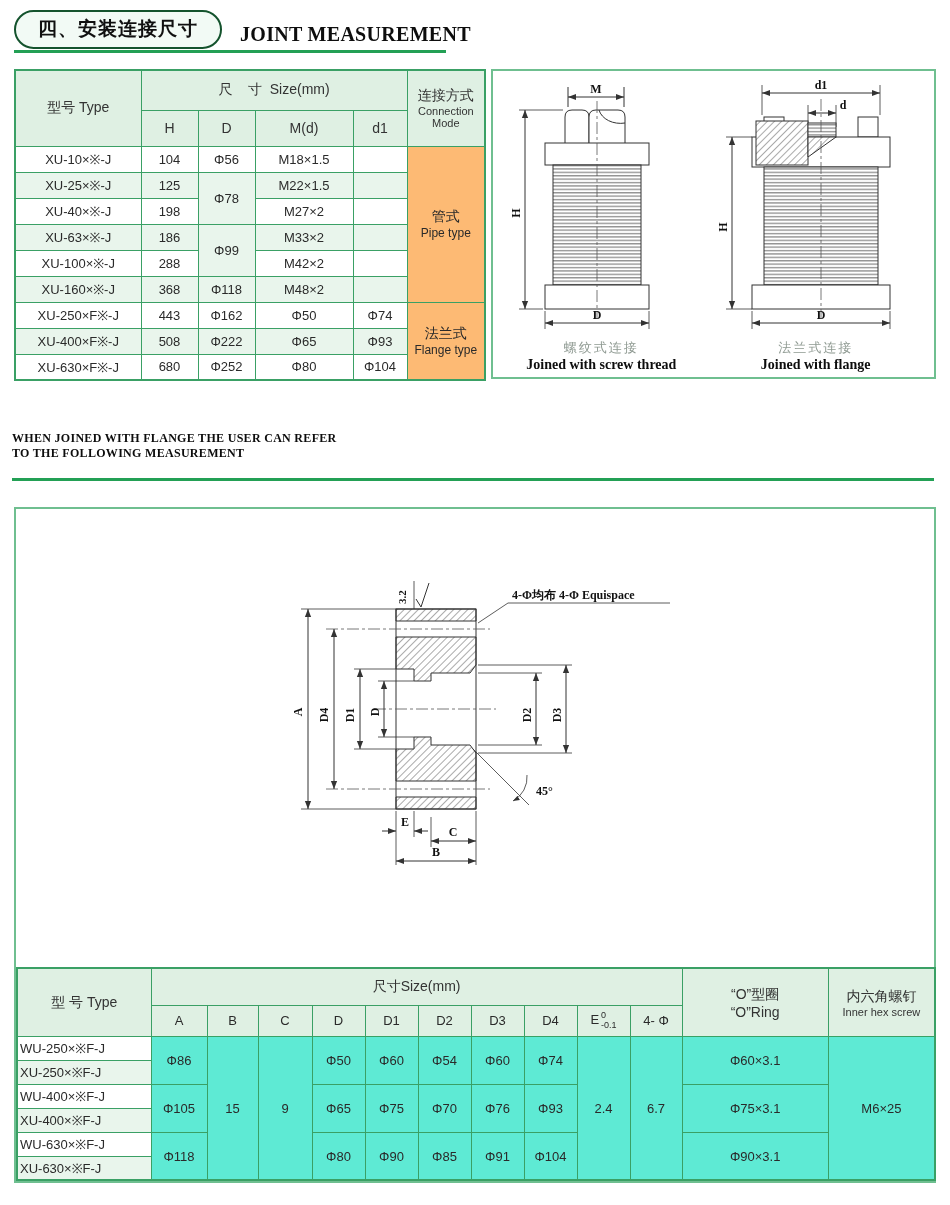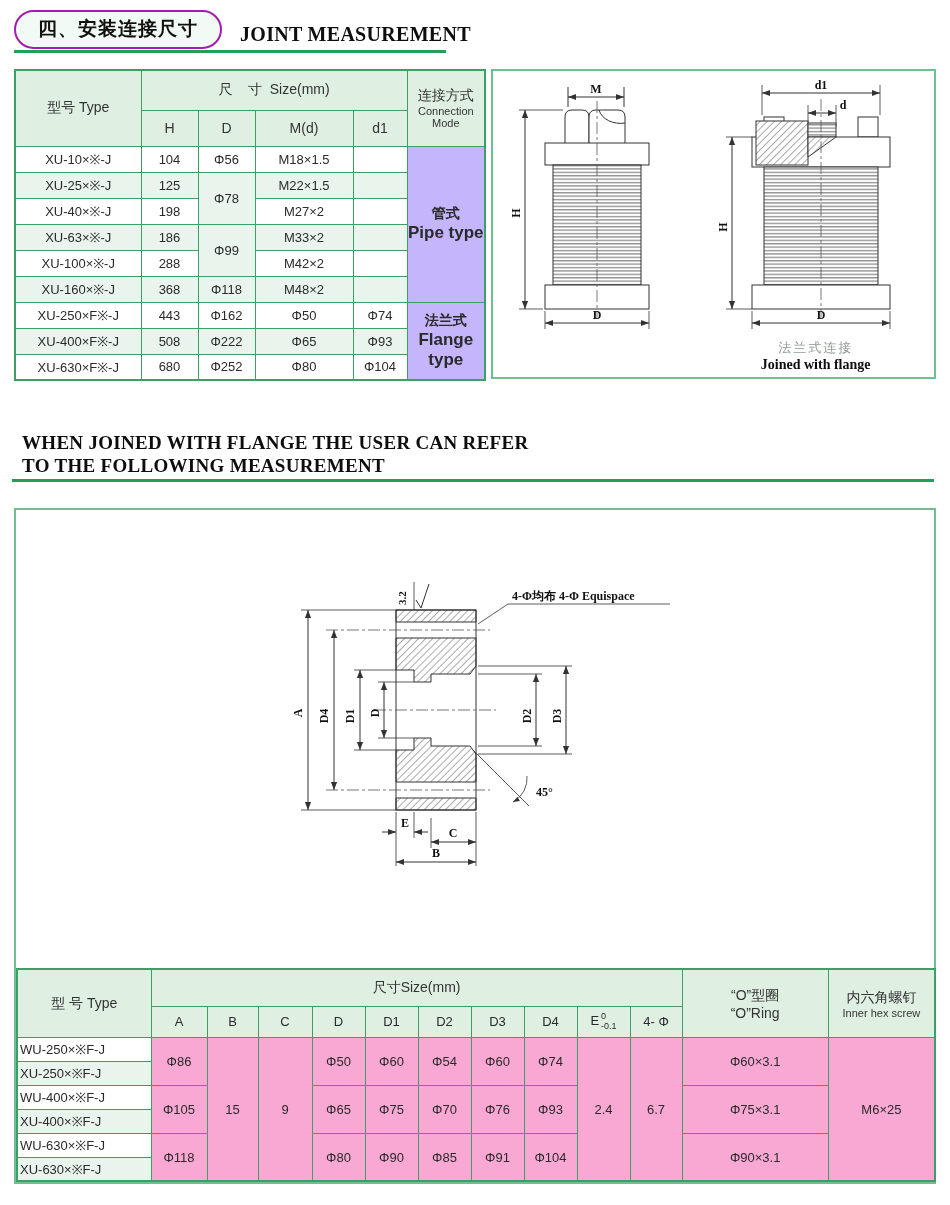--- a/index.html
+++ b/index.html
@@ -6,46 +6,46 @@
   html,body { background:#ffffff; }
   body {
     width:950px; height:1205px; position:relative;
     font-family:"Liberation Sans", sans-serif; color:#222;
   }
   
   .sec-head { display:flex; align-items:flex-end; border-bottom:3px solid #23a055; }
   .sec-head-4 { width:432px; margin:10px 0 0 14px; }
   .sec-head-5 { width:922px; margin:50px 0 0 12px; }
   .pill {
-    border:2px solid #a21caf; border-radius:22px; background:#f2faf5;
+    border:2px solid #14532d; border-radius:22px; background:#f2faf5;
     padding:4px 22px 5px 22px; font-size:19px; font-weight:700; color:#101010;
     white-space:nowrap; margin-bottom:1px; letter-spacing:1px;
   }
   .en-title {
     font-family:"Liberation Serif", serif; font-weight:700; color:#0d0d0d;
     margin-left:18px; font-size:20px; letter-spacing:0.3px; padding-bottom:4px;
     white-space:nowrap;
   }
-  .en-title-2 { font-size:19px; line-height:1.22; padding-bottom:2px; margin-left:10px; }
+  .en-title-2 { font-size:12px; line-height:1.22; padding-bottom:18px; margin-left:0; }
   
   .sec4-body { display:flex; margin:16px 14px 0 14px; gap:5px; }
   
   table { border-collapse:collapse; table-layout:fixed; }
   td, th { border:1px solid #3aa065; text-align:center; font-weight:400;
            font-size:13px; color:#2a2a2a; overflow:hidden; }
   table.t1 { width:470px; border:2px solid #3aa065; }
   table.t2 { width:100%; border:2px solid #3aa065; }
   th { background:#dff0e3;margin-left:46px; }
   .hd-zh { font-size:14px; color:#333; }
   .hd-en { font-size:11px; color:#333; }
   tr.stripe td { background:#e9f5ec; }
-  td.merged { background:#f9a8d4; }
-  td.cell-zh { background:#c4b5fd;font-weight:bold; }
+  td.merged { background:#5eead4; }
+  td.cell-zh { background:#fdba74; }
   .cell-zh .zh { font-size:14px; display:block; }
-  .cell-zh .en { font-size:17px; display:block; }
+  .cell-zh .en { font-size:12px; display:block; }
   .t1 td { height:26px; }
   .t1 tr.hrow1 th { height:40px; }
   .t1 tr.hrow2 th { height:36px; }
   .pre { white-space:pre; }
   .t2 td { height:24px; }
   .t2 tr.hrow1 th { height:37px; }
   .t2 tr.hrow2 th { height:31px; }
   .t2 td.tname { text-align:left; padding-left:2px; }
   .tol { display:inline-flex; flex-direction:column; font-size:9px; line-height:1.1;
          vertical-align:middle; margin-left:2px; text-align:left; }
@@ -214,20 +214,24 @@
           <line x1="20" y1="31" x2="20" y2="230" marker-start="url(#arr)" marker-end="url(#arr)"></line>
 
           <line x1="40" y1="232" x2="40" y2="250" stroke-width="0.8"></line>
           <line x1="144" y1="232" x2="144" y2="250" stroke-width="0.8"></line>
           <line x1="40" y1="244" x2="144" y2="244" marker-start="url(#arr)" marker-end="url(#arr)"></line>
         </g>
         <text x="91" y="14" font-size="12" text-anchor="middle">M</text>
         <text x="15" y="134" font-size="12" text-anchor="middle" transform="rotate(-90 15 134)">H</text>
         <text x="92" y="240" font-size="12" text-anchor="middle">D</text>
       </svg>
+      <figcaption>
+        <div class="cap-zh">螺纹式连接</div>
+        <div class="cap-en">Joined with screw thread</div>
+      </figcaption>
     </figure>
 
     <figure class="drw">
       <svg width="212" height="254" viewBox="0 0 212 254">
         <g stroke="#333" stroke-width="1" fill="none">
 
           <line x1="52" y1="6" x2="52" y2="36" stroke-width="0.8"></line>
           <line x1="170" y1="6" x2="170" y2="36" stroke-width="0.8"></line>
           <line x1="52" y1="14" x2="170" y2="14" marker-start="url(#arr)" marker-end="url(#arr)"></line>
 

